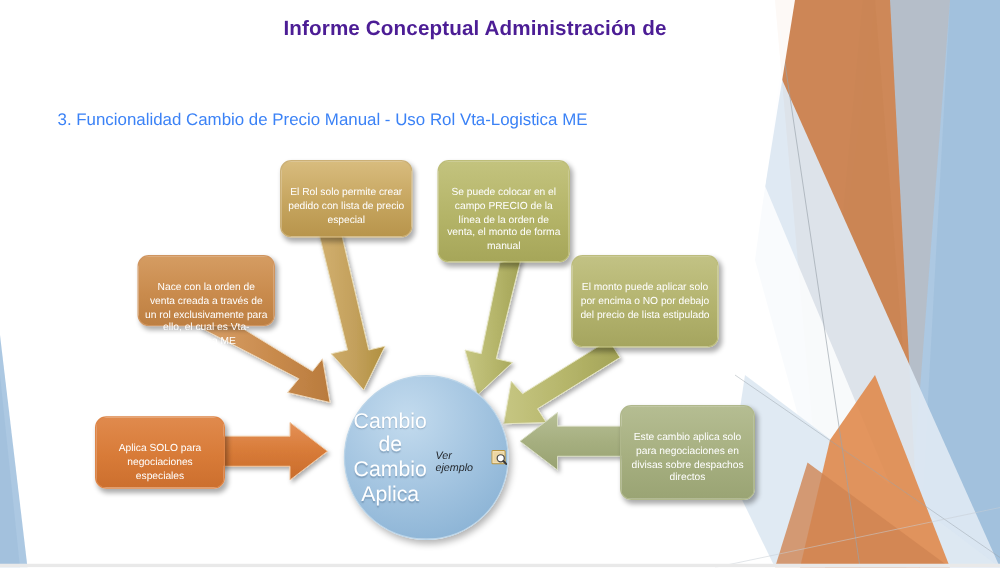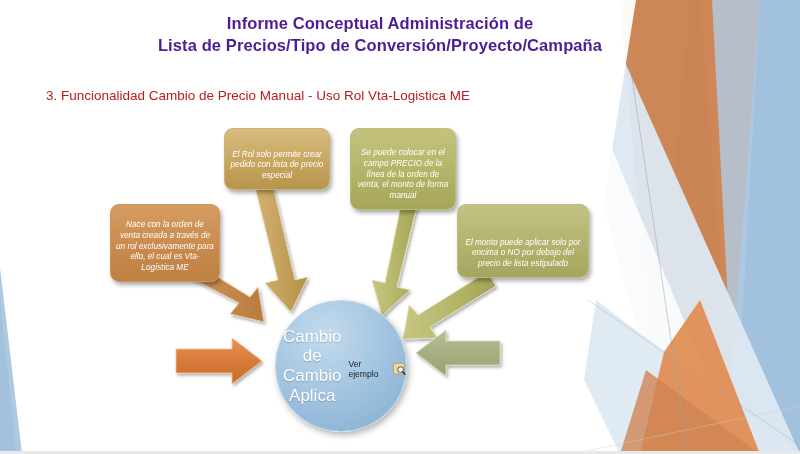--- a/index.html
+++ b/index.html
@@ -41,42 +41,41 @@
     color: #4c1d95;
     line-height: 1.35;
     letter-spacing: 0.1px;
   }
 
   .subtitle {
     position: absolute;
     left: 46px;
     top: 88px;
     font-size: 13.5px;
-    color: #b91c1c;
+    color: #3b82f6;
     z-index: 20;
     white-space: nowrap;
     text-align: right;
   }
 
   
   .callout {
     position: absolute;
     border-radius: 9px;
     color: #ffffff;
     text-align: center;
     display: flex;
-    align-items: flex-end;
+    align-items: flex-start;
     justify-content: center;
     font-size: 8.2px;
     line-height: 1.32;
-    padding: 7px 5px;
+    padding: 20px 5px;
     box-sizing: border-box;
     box-shadow: 2px 3px 4px rgba(0,0,0,0.33);
     z-index: 14;
-    font-style: italic;
   }
   .callout .txt { display: block; width: 100%; }
 
   .c-gold {
     background: linear-gradient(180deg, #d8bc7e 0%, #c6a55f 55%, #b8954c 100%);
     border: 1px solid #cbb077;
   }
   .c-olive {
     background: linear-gradient(180deg, #c3c37e 0%, #b4b468 55%, #a6a659 100%);
     border: 1px solid #bdbd79;
@@ -125,23 +124,24 @@
   }
   .circle-title {
     color: #ffffff;
     font-size: 17px;
     line-height: 1.16;
     text-align: center;
     text-shadow: 0 1px 1px rgba(60,90,120,0.35);
   }
   .circle-link {
     display: flex;
-    align-items: center;
+    align-items: flex-start;
     gap: 5px;
     margin-top: 5px;
+    font-style: italic;
   }
   .circle-link-label {
     color: #22262b;
     font-size: 8.6px;
   }
   .doc-zoom-icon {
     width: 15px;
     height: 14px;
     display: block;
   }
@@ -184,21 +184,20 @@
     <line x1="572" y1="454" x2="800" y2="406" stroke="#c7ced5" stroke-width="0.7" opacity="0.6"></line>
 
     <polygon points="612,0 636,0 604,200" fill="#ffffff" opacity="0.95"></polygon>
 
     <polygon points="0,268 22,454 0,454" fill="#a8c5e0" opacity="0.95"></polygon>
     <polygon points="0,300 16,454 0,454" fill="#9dbdda" opacity="0.6"></polygon>
   </svg>
 
   <div class="title-block">
     <div class="title-line">Informe Conceptual Administración de</div>
-    <div class="title-line">Lista de Precios/Tipo de Conversión/Proyecto/Campaña</div>
   </div>
 
   <div class="subtitle">3. Funcionalidad Cambio de Precio Manual - Uso Rol Vta-Logistica ME</div>
 
   <svg class="arrow-layer" viewBox="0 0 800 454" preserveAspectRatio="none">
     <defs>
       <filter id="sh" x="-30%" y="-30%" width="180%" height="180%">
         <feDropShadow dx="1.6" dy="2.2" stdDeviation="1.5" flood-color="#000000" flood-opacity="0.32"></feDropShadow>
       </filter>
       <linearGradient id="gGold" x1="0" y1="0" x2="1" y2="0">
@@ -254,29 +253,35 @@
   </svg>
 
   <div class="callout c-gold" style="left:224px; top:128px; width:106px; height:62px;">
     <span class="txt">El Rol solo permite crear pedido con lista de precio especial</span>
   </div>
 
   <div class="callout c-olive" style="left:350px; top:128px; width:106px; height:82px;">
     <span class="txt">Se puede colocar en el campo PRECIO de la línea de la orden de venta, el monto de forma manual</span>
   </div>
 
-  <div class="callout c-tan" style="left:110px; top:204px; width:110px; height:78px;">
+  <div class="callout c-tan" style="left:110px; top:204px; width:110px; height:57px;">
     <span class="txt">Nace con la orden de venta creada a través de un rol exclusivamente para ello, el cual es Vta-Logística ME</span>
   </div>
 
-  <div class="callout c-olive2" style="left:457px; top:204px; width:132px; height:74px;">
+  <div class="callout c-olive2" style="left:457px; top:204px; width:118px; height:74px;">
     <span class="txt">El monto puede aplicar solo por encima o NO por debajo del precio de lista estipulado</span>
   </div>
 
-
+  <div class="callout c-orange" style="left:76px; top:333px; width:104px; height:58px;">
+    <span class="txt">Aplica SOLO para negociaciones especiales</span>
+  </div>
+
+  <div class="callout c-green" style="left:496px; top:324px; width:108px; height:76px;">
+    <span class="txt">Este cambio aplica solo para negociaciones en divisas sobre despachos directos</span>
+  </div>
 
   <div class="center-circle">
     <div class="circle-title">
       <div>Cambio</div>
       <div>de Cambio</div>
       <div>Aplica</div>
     </div>
     <div class="circle-link">
       <span class="circle-link-label">Ver ejemplo</span>
       <svg class="doc-zoom-icon" viewBox="0 0 16 15">

